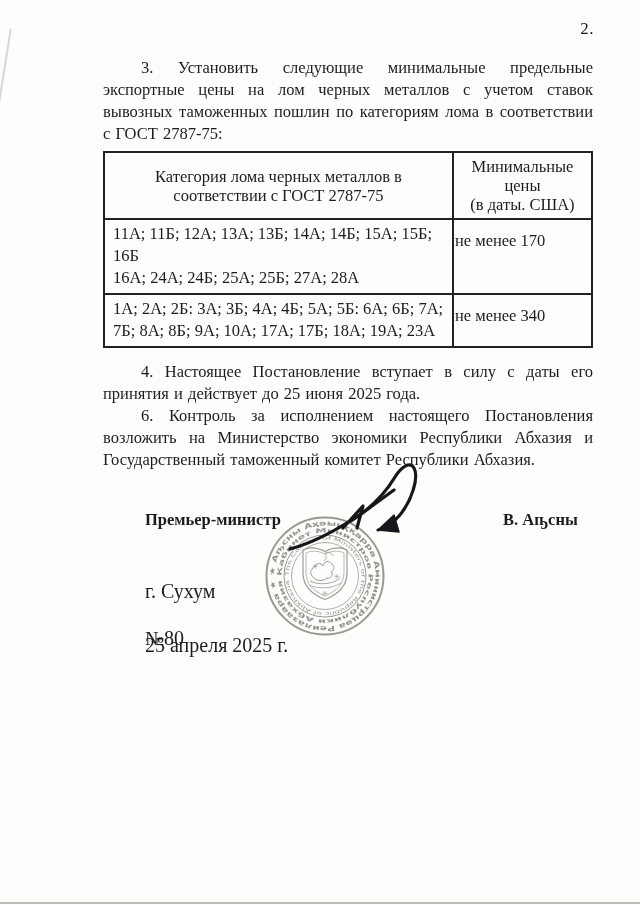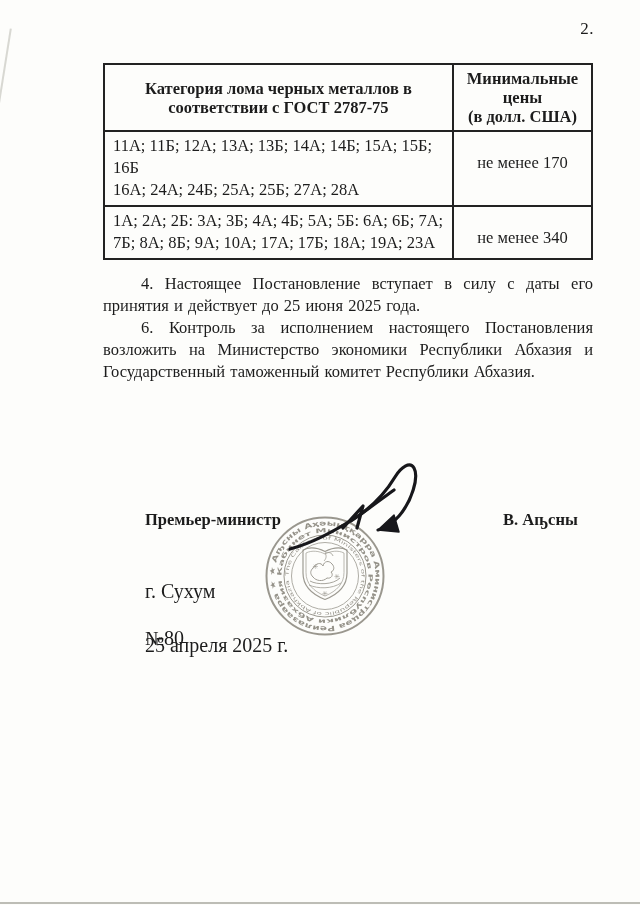--- a/index.html
+++ b/index.html
@@ -31,32 +31,32 @@
   .price-table{
     width:100%;
     border-collapse:collapse;
     margin-top:6px;
     table-layout:fixed;
   }
   .price-table th,.price-table td{
     border:2px solid #222;
   }
   .price-table th{
-    font-weight:bold;text-align:center;
+    font-weight:normal;text-align:center;
     font-size:16.5px;line-height:19px;
-    padding:4px 4px;vertical-align:middle;
+    padding:4px 14px;vertical-align:middle;
   }
   .price-table td.cat{
     padding:3px 8px 4px 8px;
     font-size:16.5px;line-height:22px;
     vertical-align:top;
   }
   .price-table td.price{
-    text-align:center;vertical-align:top;
-    padding-top:20px;font-size:16.5px;line-height:22px;
+    text-align:left;vertical-align:top;
+    padding-top:10px;font-size:16.5px;line-height:22px;
   }
   .col-cat{width:71.5%;}
   .col-price{width:28.5%;}
   .tline{display:block;}
   .sig-area{position:absolute;left:0;top:0;width:100%;height:100%;}
   .sig-label{position:absolute;font-weight:bold;font-size:16.5px;white-space:nowrap;}
   .sig-title{left:145px;top:510px;}
   .sig-name{left:503px;top:510px;}
   .meta{position:absolute;font-size:20px;white-space:nowrap;margin-top:36px;}
   .city{left:145px;top:544px;}
@@ -78,36 +78,37 @@
 
 <div class="page">
 
   <div class="scan-scratch"></div>
   <div class="scan-bottom"></div>
 
   <div class="page-number">2.</div>
 
   <div class="content">
 
+    <p class="para">3. Установить следующие минимальные предельные экспортные цены на лом черных металлов с учетом ставок вывозных таможенных пошлин по категориям лома в соответствии с ГОСТ 2787-75:</p>
 
     <table class="price-table">
       <colgroup>
         <col class="col-cat">
           <col class="col-price">
       </colgroup>
       <thead>
         <tr>
           <th>
             <span class="tline">Категория лома черных металлов в</span>
             <span class="tline">соответствии с ГОСТ 2787-75</span>
           </th>
           <th>
             <span class="tline">Минимальные</span>
             <span class="tline">цены</span>
-            <span class="tline">(в долл. США)</span>
+            <span class="tline">(в даты. США)</span>
           </th>
         </tr>
       </thead>
       <tbody>
         <tr>
           <td class="cat">
             <span class="tline">11А; 11Б; 12А; 13А; 13Б; 14А; 14Б; 15А; 15Б; 16Б</span>
             <span class="tline">16А; 24А; 24Б; 25А; 25Б; 27А; 28А</span>
           </td>
           <td class="price">не менее 170</td>

